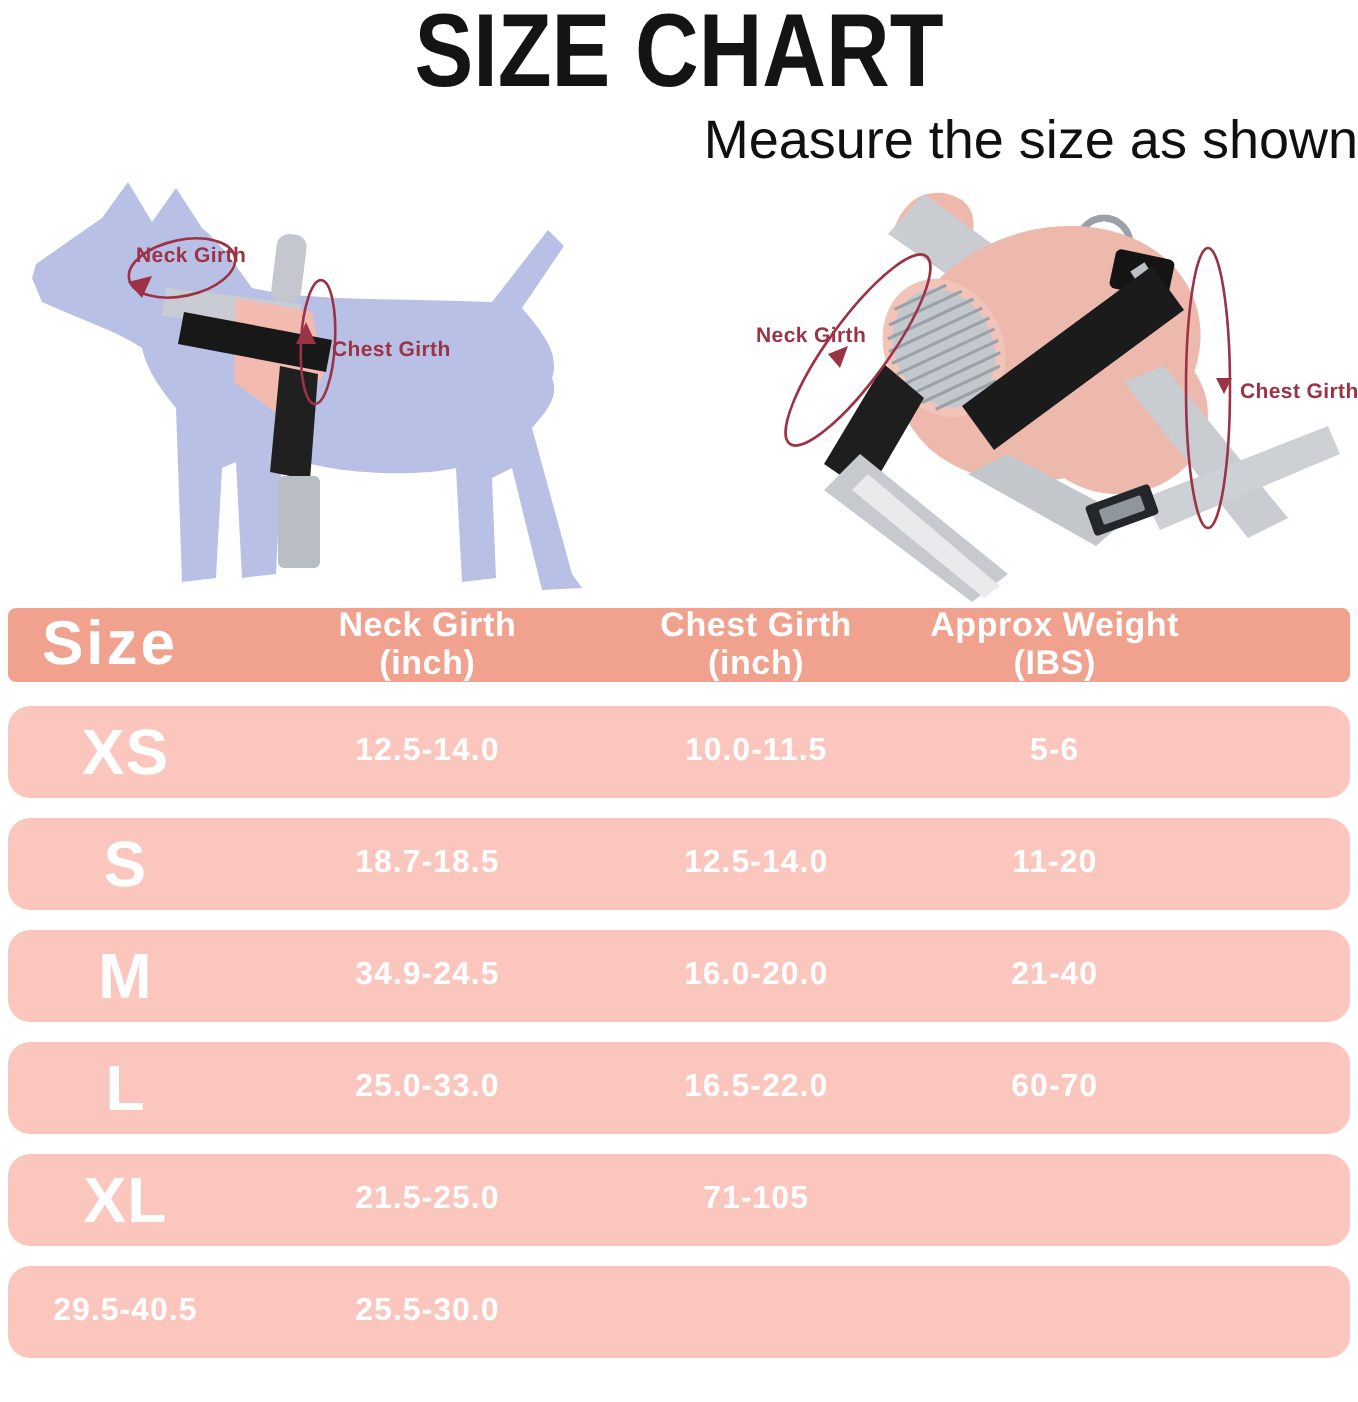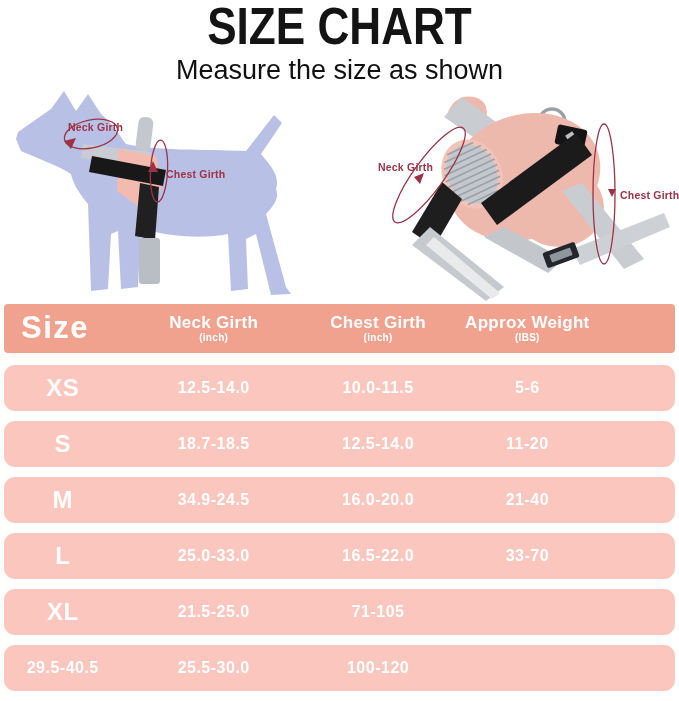--- a/index.html
+++ b/index.html
@@ -8,42 +8,42 @@
     font-family:"Liberation Sans", sans-serif;
   }
   .page { width:679px; height:701px; position:relative; }
 
   .title {
     margin:2px 0 0; text-align:center; color:#141414;
     font-size:49px; font-weight:800; letter-spacing:0px; line-height:1.0;
     transform:scaleX(0.9) scaleY(1.06); transform-origin:50% 40%;
   }
   .subtitle {
-    margin:4px 0 0; text-align:center; color:#101010;
+    margin:4px 0 0; text-align:right; color:#101010;
     font-size:27px; font-weight:400; letter-spacing:0px;
   }
 
   .figures {
     height:216px; margin-top:1px; display:flex; align-items:flex-start;
     justify-content:space-between; padding-left:6px;
   }
   .fig { display:block; }
 
   .size-table { padding:0 4px; margin-top:1px; }
   .trow {
     display:grid; grid-template-columns:17.5% 27.5% 21.5% 23% 10.5%;
     align-items:center; text-align:center;
     background:#fbc6bd; border-radius:11px; height:46px; margin-bottom:10px;
     color:#ffffff; font-weight:bold;
   }
-  .trow.head { background:#f0a28f; height:49px; border-radius:4px; margin-bottom:12px; }
+  .trow.head { background:#f0a28f; height:37px; border-radius:4px; margin-bottom:12px; }
   .c-size-h { text-align:left; padding-left:17px; font-size:31px; letter-spacing:1.5px; padding-bottom:2px; }
   .c-h   { font-size:17px; line-height:1.1; letter-spacing:0.3px; }
-  .c-h .unit { font-size:10px; }
-  .c-size { font-size:24px; letter-spacing:0.5px; }
+  .c-h .unit { font-size:17px; }
+  .c-size { font-size:32px; letter-spacing:0.5px; }
   .c-val  { font-size:16px; letter-spacing:0.5px; }
 
   .ann-text { font-size:10.5px; font-weight:bold; fill:#9c3246; letter-spacing:0.2px; }
   .ann-line { fill:none; stroke:#9c3246; stroke-width:1.3; }
 </style>
 </head>
 <body>
 
 <div class="page">
 
@@ -172,31 +172,30 @@
           <div class="c-size">M</div>
           <div class="c-val">34.9-24.5</div>
           <div class="c-val">16.0-20.0</div>
           <div class="c-val">21-40</div>
           <div></div>
         </div>
         <div class="trow">
           <div class="c-size">L</div>
           <div class="c-val">25.0-33.0</div>
           <div class="c-val">16.5-22.0</div>
-          <div class="c-val">33-70</div>
+          <div class="c-val">60-70</div>
           <div></div>
         </div>
         <div class="trow">
           <div class="c-size">XL</div>
           <div class="c-val">21.5-25.0</div>
           <div class="c-val">71-105</div>
           <div></div>
         </div>
         <div class="trow">
           <div class="c-val">29.5-40.5</div>
           <div class="c-val">25.5-30.0</div>
-          <div class="c-val">100-120</div>
           <div></div>
         </div>
       </div>
   </div>
 
 </div>
 
 </body></html>

